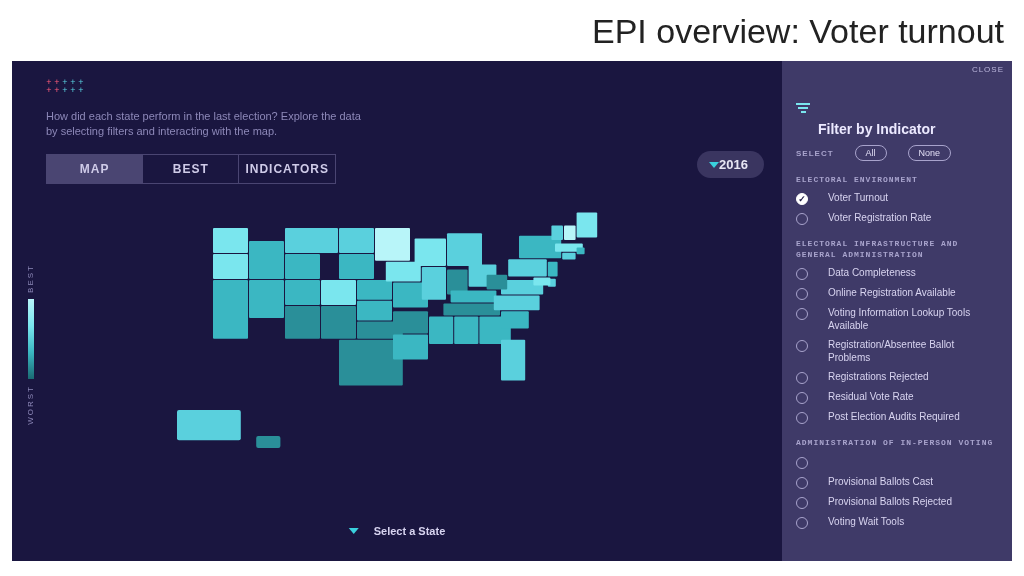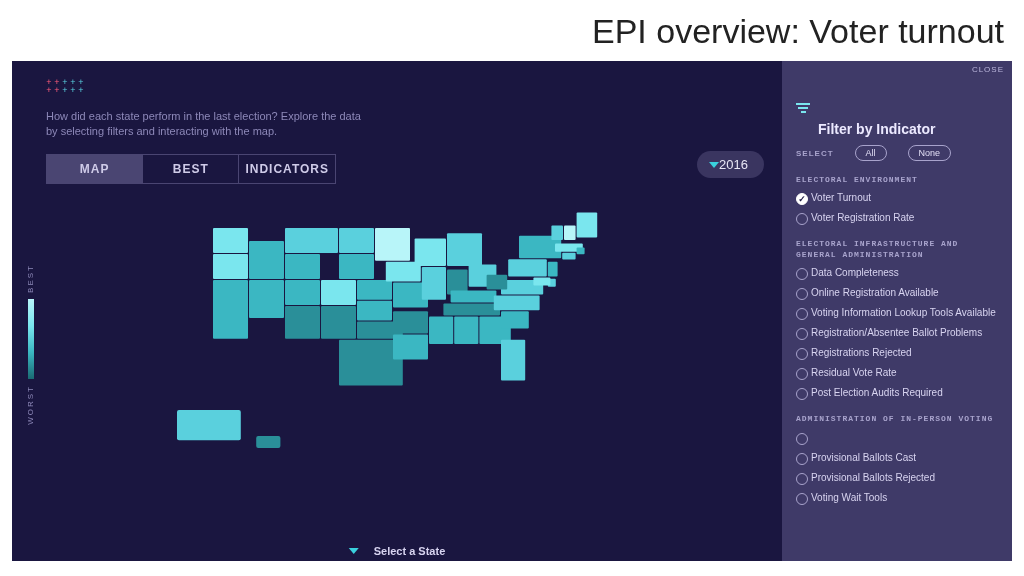--- a/index.html
+++ b/index.html
@@ -15,35 +15,35 @@
   .brand { color: #e8e6f4; font-size: 13px; line-height: 1.2; font-weight: 600; }
   .intro { color: #8d88b8; font-size: 11px; margin-top: 16px; max-width: 320px; line-height: 1.4; }
   .tabs { display: flex; margin-top: 14px; border: 1px solid #4a4572; width: 290px; }
   .tab { flex: 1; text-align: center; padding: 7px 6px; font-size: 12px; letter-spacing: 1px; color: #cfcbe8; font-weight: 700; cursor: pointer; }
   .tab.active { background: #4a4572; }
   .tab + .tab { border-left: 1px solid #4a4572; }
   .legend { position: absolute; left: 14px; bottom: 130px; display: flex; flex-direction: column; align-items: center; }
   .legend-label { writing-mode: vertical-rl; transform: rotate(180deg); font-size: 8px; letter-spacing: 2px; color: #8d88b8; margin: 6px 0; }
   .legend-bar { width: 6px; height: 80px; background: linear-gradient(to top, #1a6a72, #3bb7c2, #7ae6ee, #b8f5f9); }
   .map-wrap { display:flex; justify-content:center; margin-top: 8px; }
-  .select-state { position: absolute; bottom: 4px; left: 50%; transform: translateX(-50%); display: flex; align-items: center; gap: 15px; color: #d8d4f0; font-size: 11px; font-weight: 600; cursor: pointer; }
+  .select-state { position: absolute; bottom: 24px; left: 50%; transform: translateX(-50%); display: flex; align-items: center; gap: 15px; color: #d8d4f0; font-size: 11px; font-weight: 600; cursor: pointer; }
   .caret { width: 0; height: 0; border-left: 5px solid transparent; border-right: 5px solid transparent; border-top: 6px solid #3ad0dd; }
-  .year-pill { position: absolute; top: 90px; right: 18px; background: #3a3560; border-radius: 16px; padding: 6px 16px 6px 12px; display: flex; align-items: center; gap: 0; color: #e8e6f4; font-weight: 400; font-size: 13px; cursor: pointer; }
+  .year-pill { position: absolute; top: 90px; right: 18px; background: #3a3560; border-radius: 16px; padding: 6px 16px 6px 12px; display: flex; align-items: center; gap: 0; color: #e8e6f4; font-weight: 700; font-size: 13px; cursor: pointer; }
   .sidebar { width: 230px; background: #3f3a68; padding: 10px 14px 10px 14px; position: relative; color: #d8d4f0; overflow: hidden; }
   .close { position: absolute; top: 4px; right: 8px; font-size: 8px; letter-spacing: 1px; color: #bdb8de; cursor: pointer; }
   .filter-head { display: flex; align-items: center; gap: 8px; margin-top: 8px; }
   .filter-icon { display:flex; flex-direction:column; gap:2px; align-items:center; }
   .filter-icon span { display:block; background:#7ae6ee; height:2px; }
   .filter-icon span:nth-child(1){width:14px;} .filter-icon span:nth-child(2){width:10px;} .filter-icon span:nth-child(3){width:5px;}
   .filter-title { font-size: 14px; font-weight: 600; color: #ece9ff; margin-top: 42px; }
   .sel-row { display: flex; align-items: center; gap: 21px; margin-top: 8px; }
   .sel-label { font-size: 8px; letter-spacing: 1px; color: #a8a3cc; font-weight: 700; }
   .pill { border: 1px solid #a8a3cc; border-radius: 10px; padding: 2px 10px; font-size: 9px; color: #e0ddf4; cursor: pointer; }
   .section-label { font-size: 8px; letter-spacing: 1px; color: #a8a3cc; font-weight: 700; margin-top: 14px; margin-bottom: 7px; line-height: 1.3; font-family: Liberation Mono, monospace; }
-  .ind { display: flex; align-items: flex-start; gap: 3px; margin-bottom: 7px; cursor: pointer; }
+  .ind { display: flex; align-items: flex-start; gap: 20px; margin-bottom: 7px; cursor: pointer; }
   .radio { width: 12px; height: 12px; border: 1.5px solid #a8a3cc; border-radius: 50%; flex-shrink: 0; margin-top: 1px; display:flex; align-items:center; justify-content:center; }
   .radio.checked { background: #fff; border-color: #fff; }
   .radio.checked::after { content:"✓"; color:#1a1640; font-size:9px; font-weight:900; }
   .ind-label { font-size: 10px; line-height: 1.25; }
 </style>
 </head>
 <body>
 
 <div class="slide-title">EPI overview: Voter turnout</div>
 

